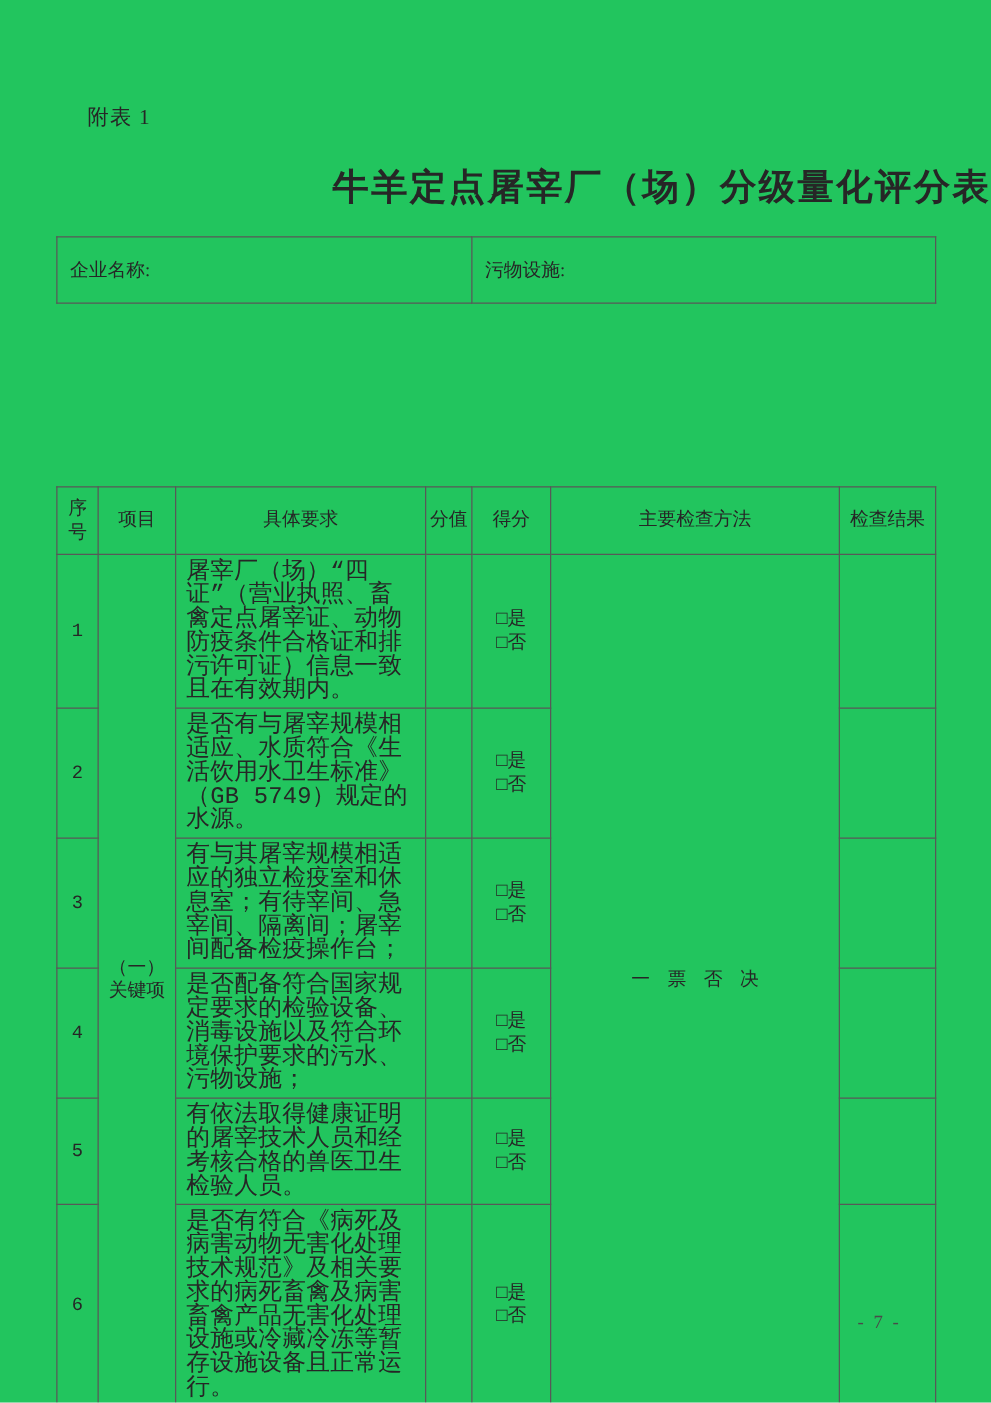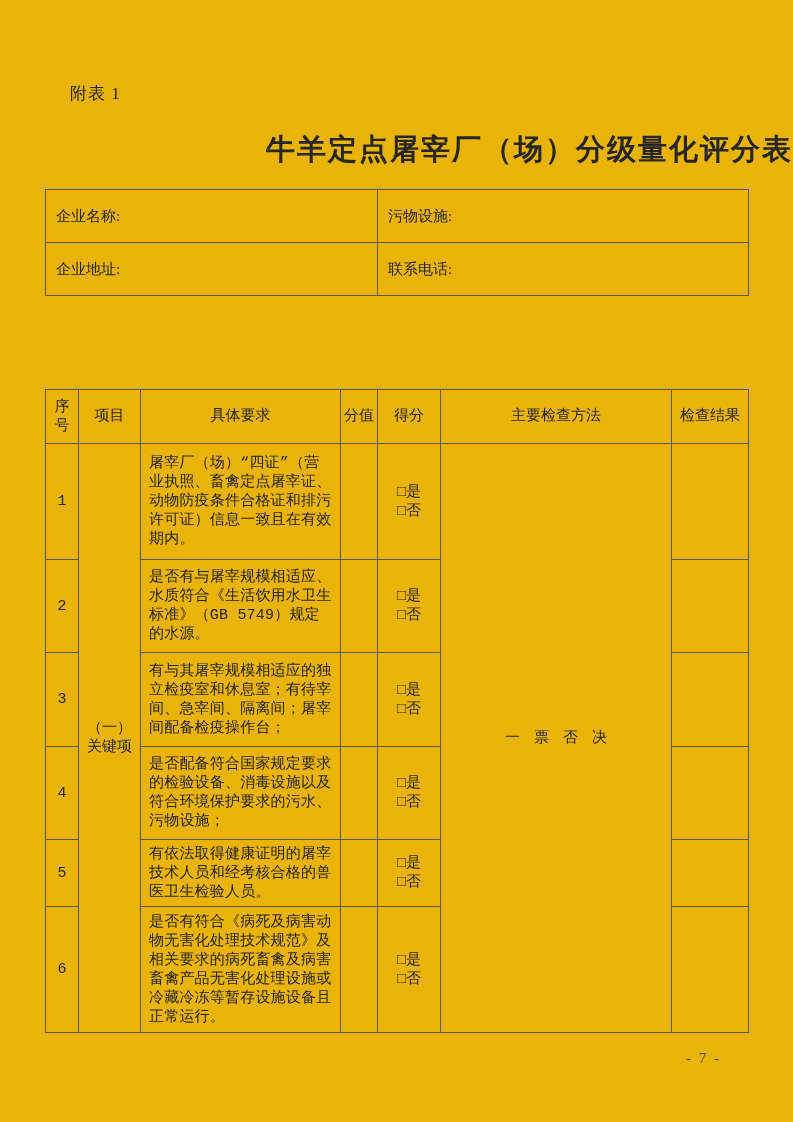--- a/index.html
+++ b/index.html
@@ -6,21 +6,21 @@
     margin: 0;
     padding: 0;
     background: #e8e8e8;
     font-family: "Liberation Serif", "DejaVu Serif", serif;
   }
   .page {
     position: relative;
     width: 793px;
     height: 1122px;
     margin: 0 auto;
-    background: #eab308;
+    background: #22c55e;
     color: #262626;
     overflow: hidden;
   }
   .annex {
     position: absolute;
     left: 70px;
     top: 82px;
     font-size: 17px;
     letter-spacing: 1px;
   }
@@ -73,21 +73,21 @@
     vertical-align: middle;
     padding: 2px 3px;
     line-height: 19px;
   }
   .main-table td {
     vertical-align: middle;
     padding: 4px 8px;
     line-height: 19px;
   }
   .cell-no { text-align: center; padding: 2px; }
-  .cell-req { font-size: 15px; letter-spacing: 0.2px; }
+  .cell-req { font-size: 19px; letter-spacing: 0.2px; }
   .cell-project {
     text-align: center;
     white-space: pre-line;
     line-height: 26px;
     padding: 2px;
   }
   .cell-score-opt {
     text-align: center;
     white-space: pre-line;
     line-height: 22px;
@@ -118,24 +118,20 @@
 
   <table class="info-table">
     <colgroup>
         <col style="width:332px">
         <col style="width:371px">
       </colgroup>
     <tbody>
         <tr>
       <td>企业名称:</td>
       <td>污物设施:</td>
-    </tr>
-    <tr>
-      <td>企业地址:</td>
-      <td>联系电话:</td>
     </tr>
   </tbody>
     </table>
 
 
   <table class="main-table">
     <colgroup>
       <col style="width:33px">
         <col style="width:62px">
         <col style="width:200px">

